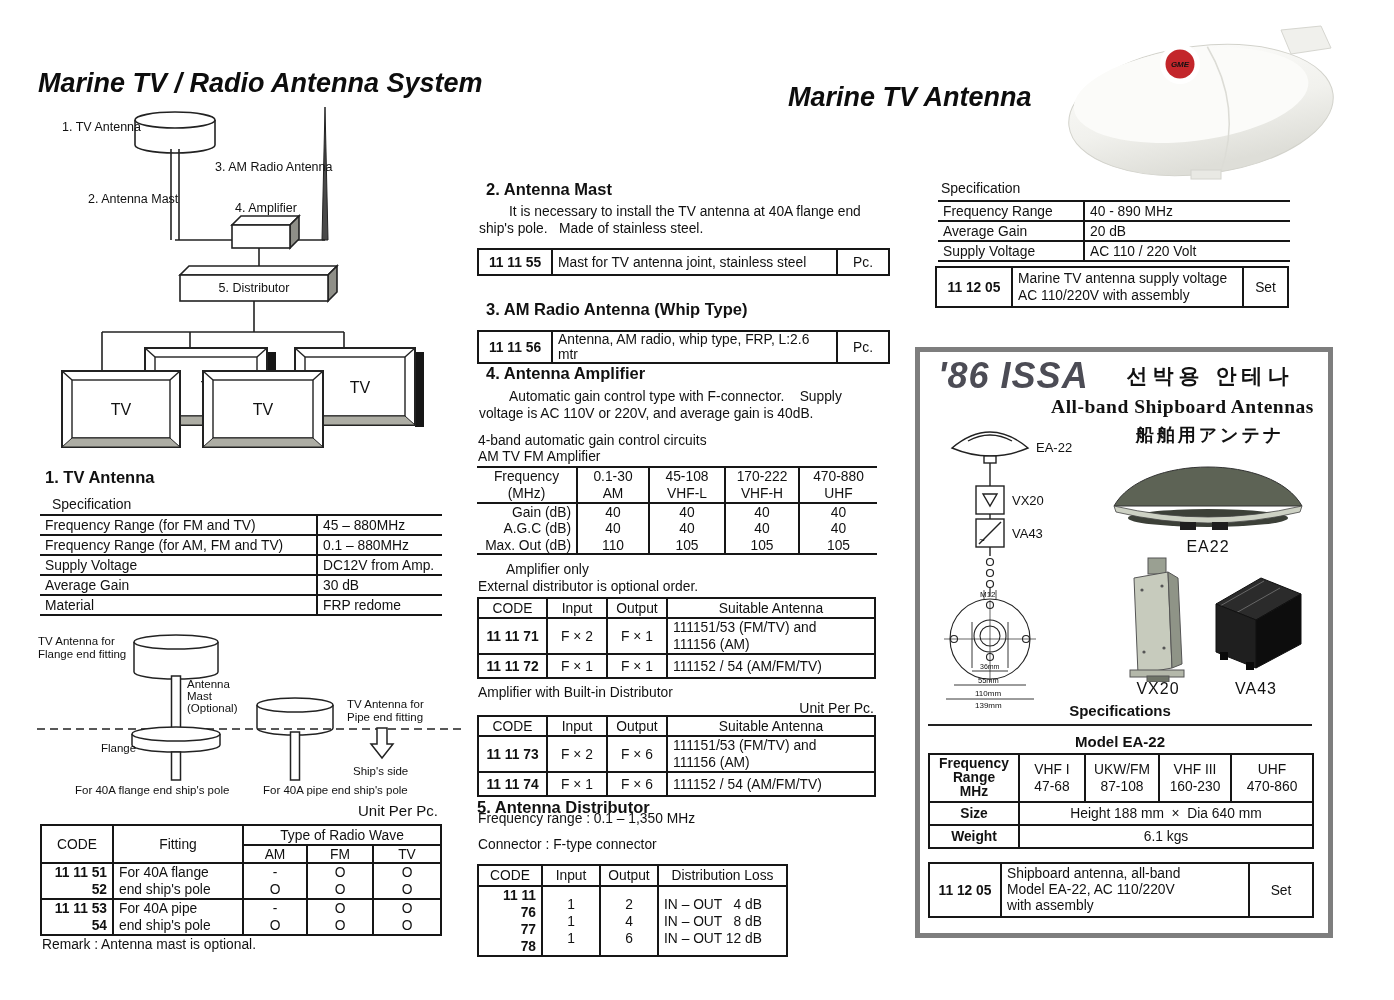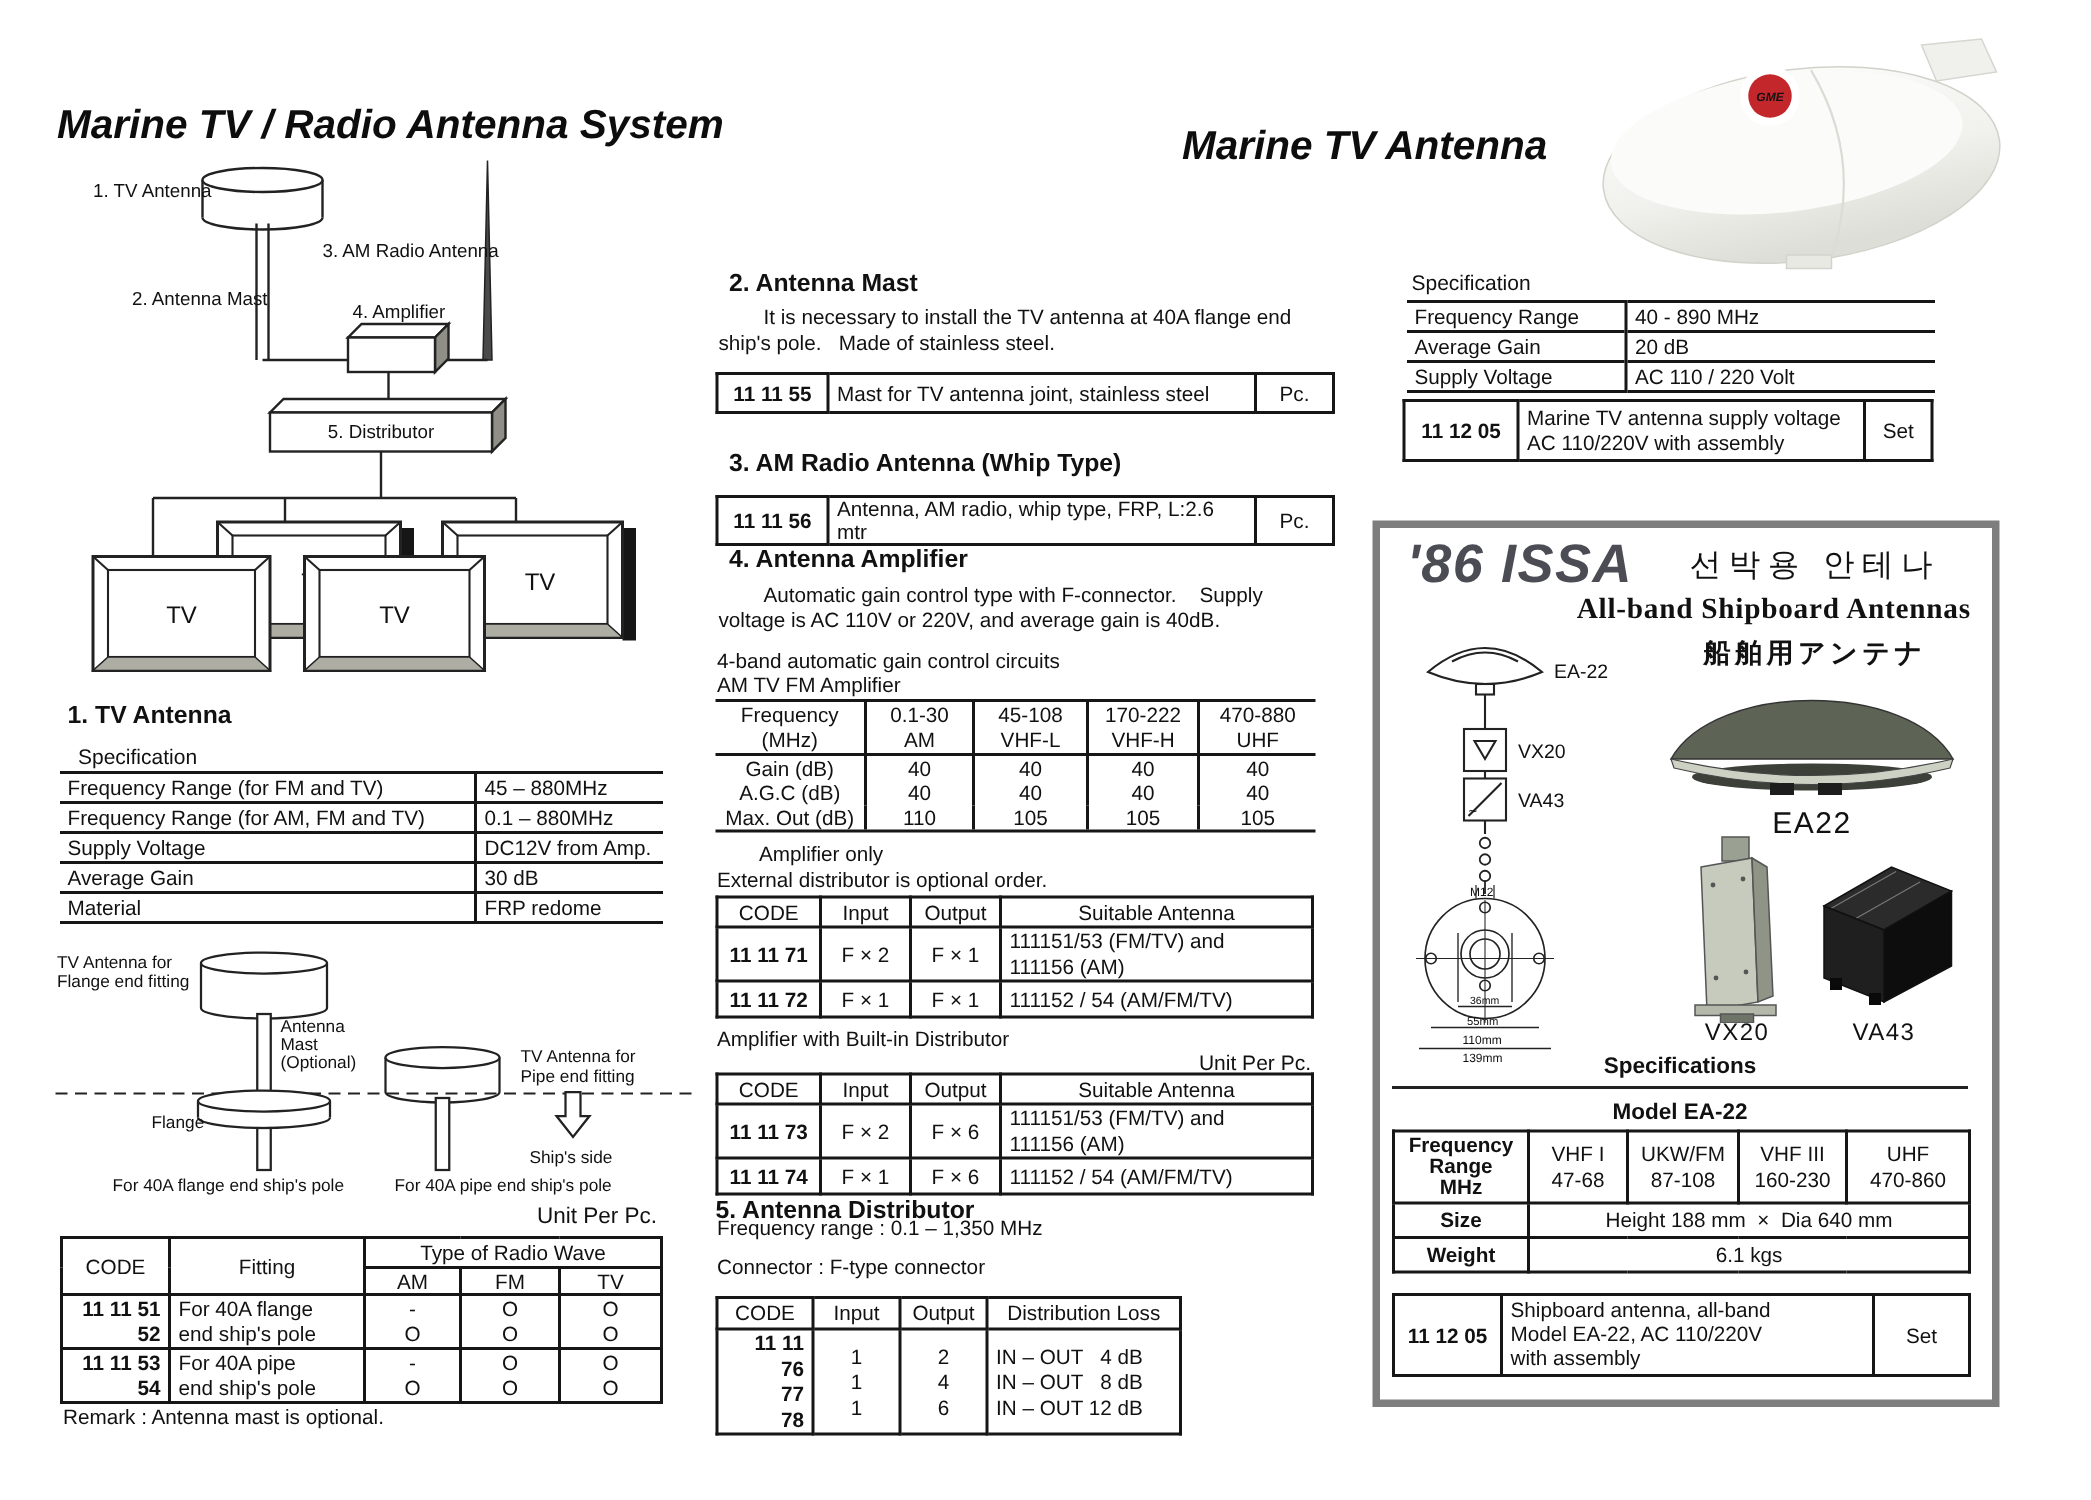--- a/index.html
+++ b/index.html
@@ -20,32 +20,32 @@
   
   .speclist td{border-top:2px solid #161616;height:18px;}
   .speclist tr:last-child td{border-bottom:2px solid #161616;}
   .speclist td.v{border-left:2px solid #161616;}
 
   
   .grid td{border:2px solid #161616;}
 
   
   .freqt td{border-left:2px solid #161616;text-align:center;}
-  .freqt td:first-child{border-left:none;text-align:center;}
+  .freqt td:first-child{border-left:none;text-align:right;}
   .freqt tr.hd td{border-top:2px solid #161616;border-bottom:2px solid #161616;}
   .freqt tr.lastrow td{border-bottom:2px solid #161616;}
 
   
   .cell2line div{line-height:17px;}
   .cell3line div{line-height:17px;}
 
   .issabox{border:5px solid #7e7e7e;background:#fff;}
   .issatitle{font-weight:bold;font-style:italic;font-size:36px;color:#4c4c55;letter-spacing:1px;}
   .serifhead{font-family:"Liberation Serif",serif;font-weight:bold;font-size:19.5px;letter-spacing:.5px;}
-  .cjk{font-size:21px;letter-spacing:5px;font-weight:normal;}
+  .cjk{font-size:21px;letter-spacing:5px;font-weight:bold;}
   .cjk2{font-size:18px;letter-spacing:3px;font-weight:bold;}
   .hrule{border-top:2px solid #222;height:0;}
   svg text{font-family:"Liberation Sans",sans-serif;fill:#111;}
 </style>
 </head>
 <body>
 
 <div id="page">
 
   <div class="abs title" style="left:38px;top:36px;">Marine TV / Radio Antenna System</div>
@@ -593,21 +593,21 @@
     <text x="37" y="284" font-size="8">139mm</text>
   </svg>
 
   <svg class="abs" style="left:1108px;top:448px;" width="200" height="88" viewBox="0 0 200 88">
     <ellipse cx="100" cy="70" rx="80" ry="9" fill="#3c4038"></ellipse>
     <path d="M6,58 C35,6 165,6 194,58 Z" fill="#5d6355" stroke="#333"></path>
     <path d="M6,58 Q100,80 194,58 L192,64 Q100,86 8,64 Z" fill="#cdd1c4" stroke="#444" stroke-width="0.8"></path>
     <rect x="72" y="74" width="16" height="8" fill="#1d1d1d"></rect>
     <rect x="104" y="74" width="16" height="8" fill="#1d1d1d"></rect>
   </svg>
-  <div class="abs" style="left:1158px;top:538px;width:100px;text-align:center;font-size:20px;letter-spacing:1px;">EA22</div>
+  <div class="abs" style="left:1158px;top:538px;width:100px;text-align:center;font-size:16px;letter-spacing:1px;">EA22</div>
 
   <svg class="abs" style="left:1126px;top:556px;" width="64" height="126" viewBox="0 0 64 126">
     <rect x="22" y="2" width="18" height="16" fill="#9aa092" stroke="#555"></rect>
     <polygon points="8,22 42,16 46,112 12,118" fill="#c7cbbd" stroke="#555"></polygon>
     <polygon points="42,16 52,22 56,108 46,112" fill="#8f9487" stroke="#555"></polygon>
     <circle cx="16" cy="34" r="1.6" fill="#555"></circle>
       <circle cx="36" cy="30" r="1.6" fill="#555"></circle>
     <circle cx="18" cy="96" r="1.6" fill="#555"></circle>
       <circle cx="38" cy="92" r="1.6" fill="#555"></circle>
     <rect x="4" y="114" width="54" height="7" fill="#b4b8aa" stroke="#555"></rect>

